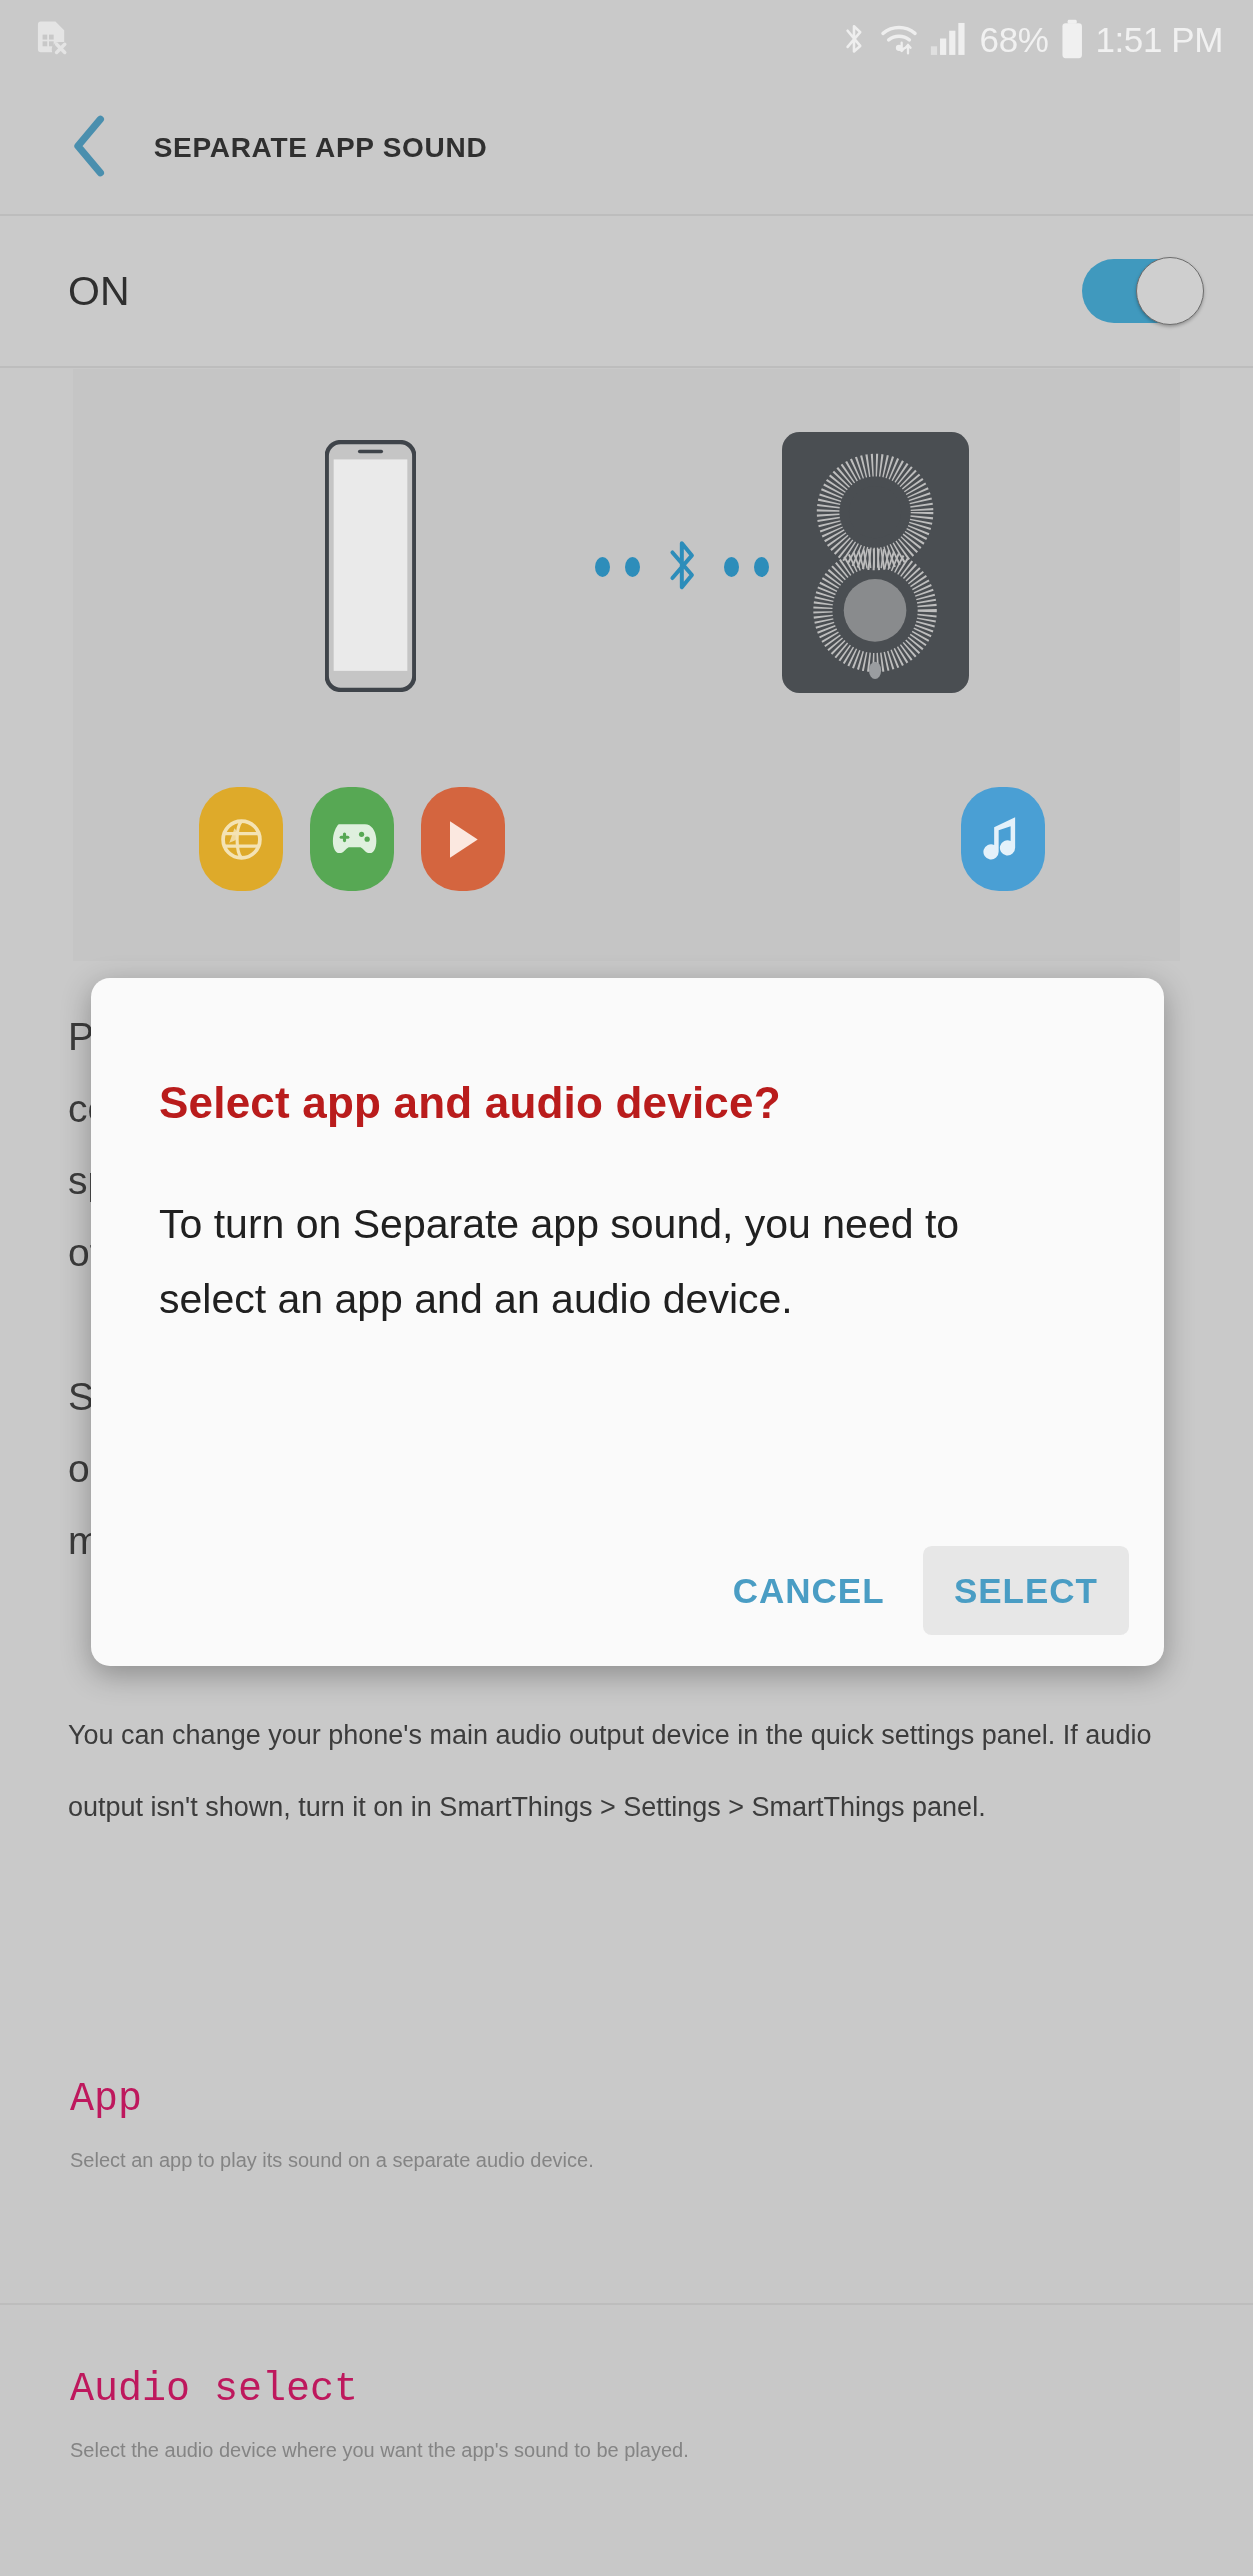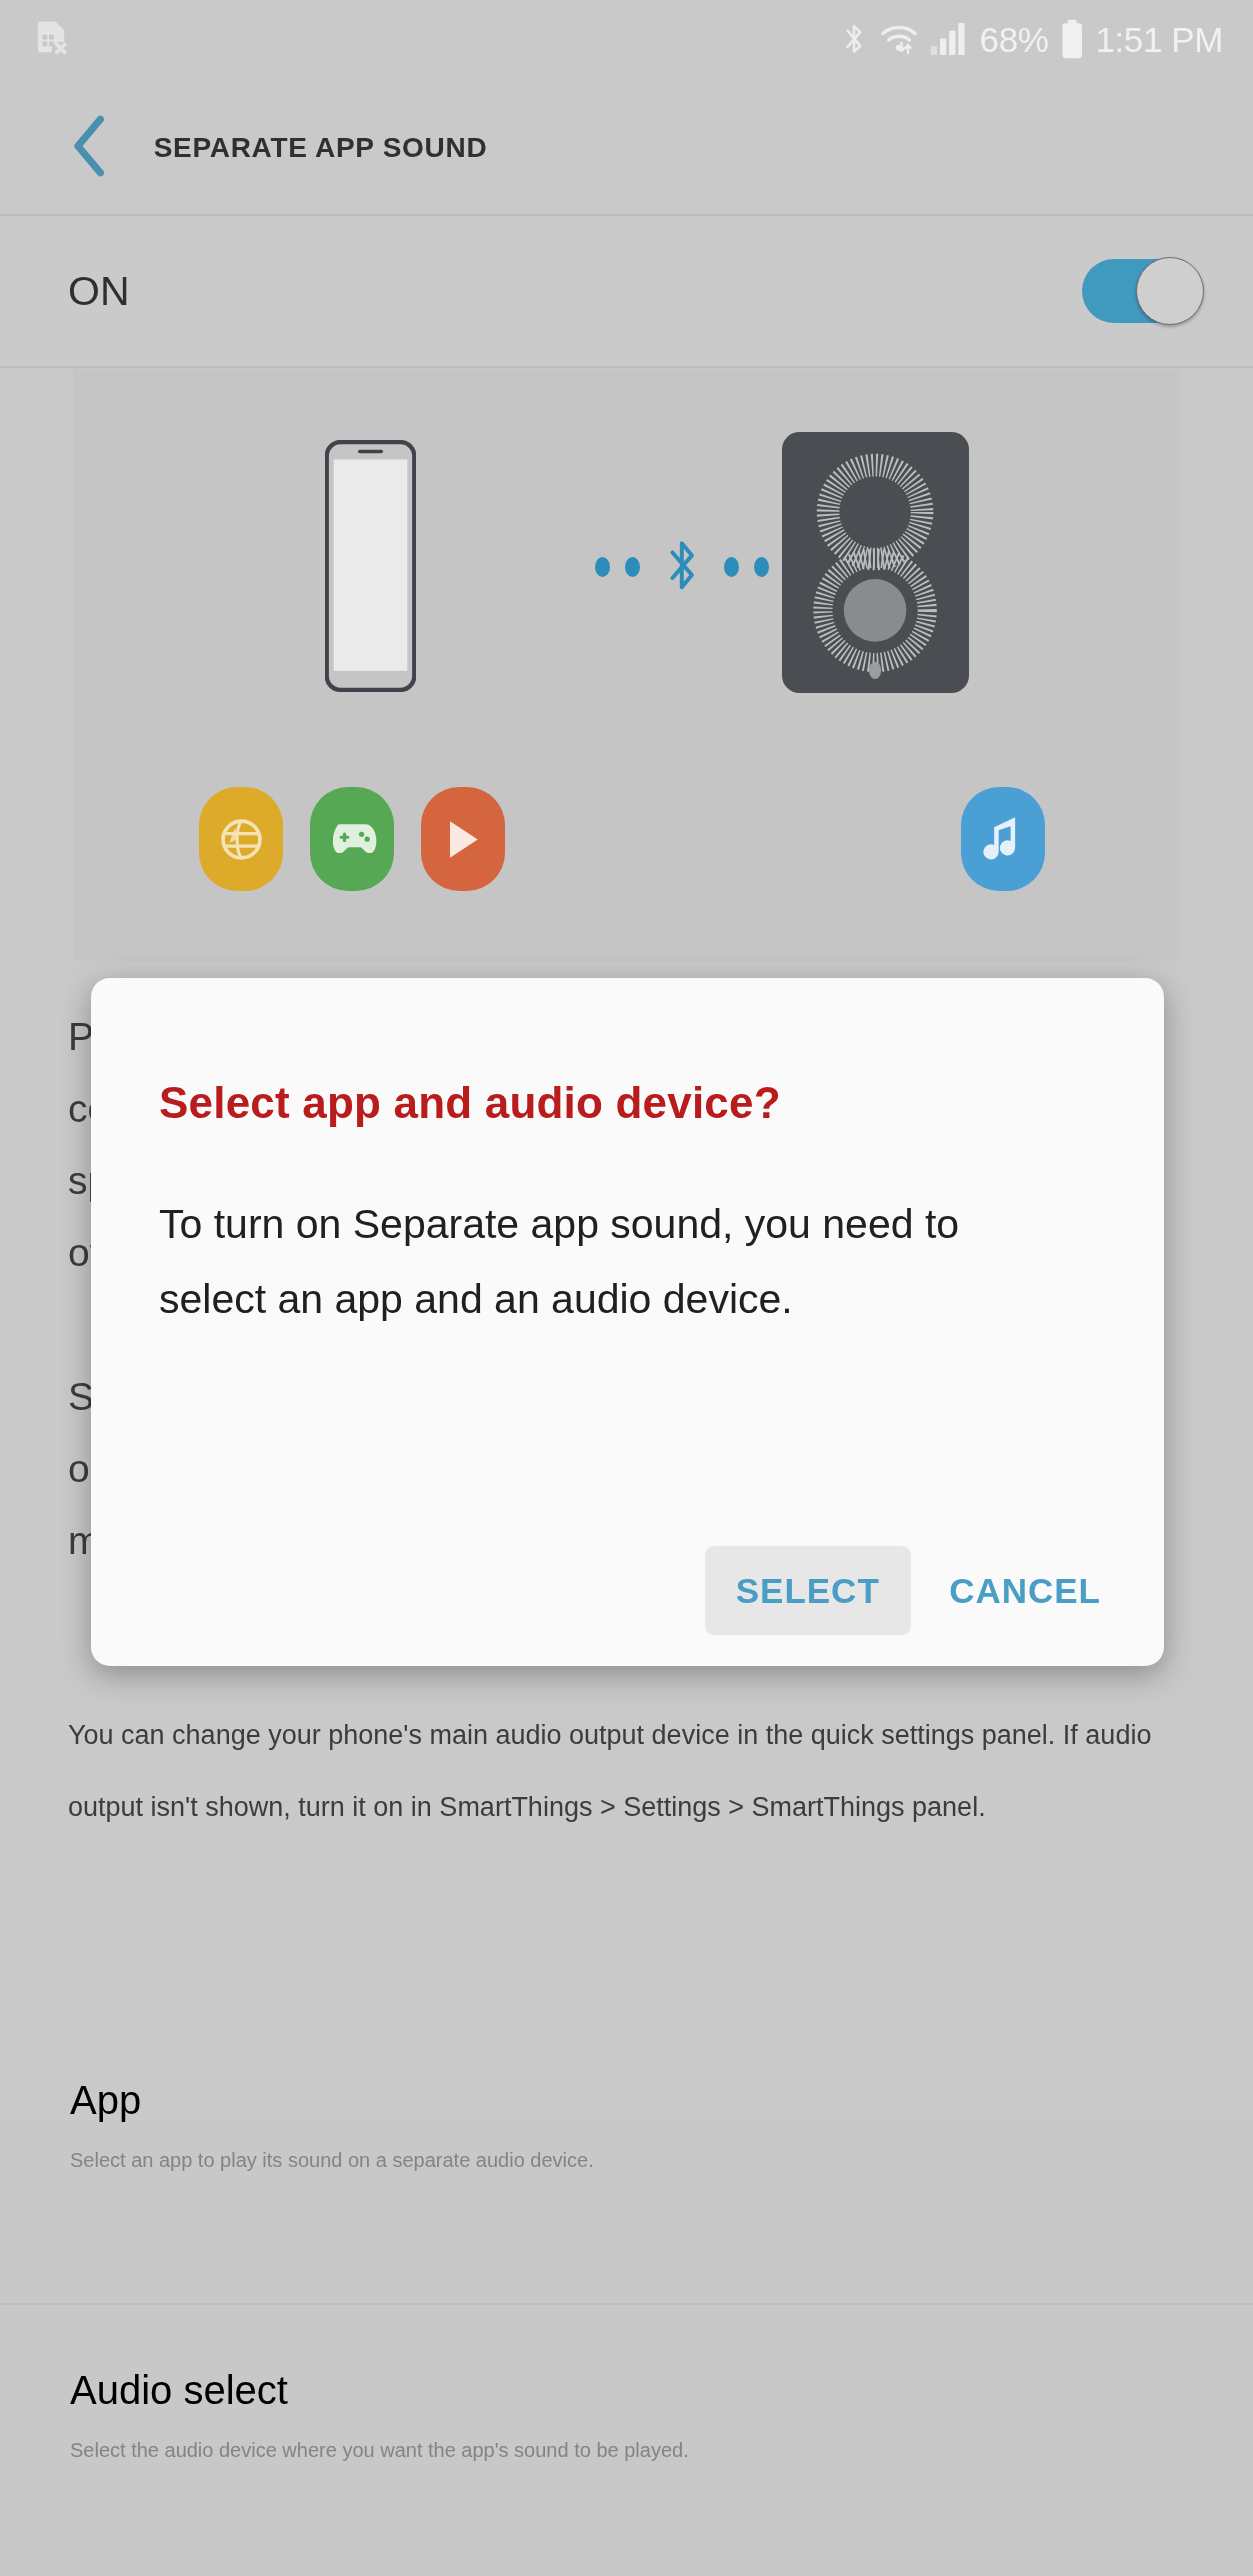--- a/index.html
+++ b/index.html
@@ -93,21 +93,21 @@
   .body-copy {
     position:absolute; top:1699px; left:68px; width:1149px;
     font-size:27px; line-height:72px; color:#3c3c3c;
   }
 
   
   .setting {
     position:absolute; left:0; width:1253px; padding:0 70px;
     cursor:pointer;
   }
-  .setting-title { font-size:40px; color:#000000; line-height:54px; }
+  .setting-title { font-size:40px; color:#be185d; line-height:54px;font-family:Liberation Mono, monospace; }
   .setting-sub { font-size:20px; color:#848484; line-height:52px; margin-top:7px; }
 
   
   .scrim {
     position:absolute; inset:0; background:rgba(0,0,0,0.0);
   }
   .dialog {
     position:absolute; left:91px; top:978px; width:1073px; height:688px;
     background:#fafafa; border-radius:19px;
     box-shadow:0 8.7px 30px rgba(0,0,0,0.30);
@@ -290,20 +290,20 @@
   <div class="setting" style="top:2363px;">
     <div class="setting-title">Audio select</div>
     <div class="setting-sub">Select the audio device where you want the app's sound to be played.</div>
   </div>
 
   <div class="scrim">
     <div class="dialog">
       <div class="dlg-title">Select app and audio device?</div>
       <div class="dlg-msg">To turn on Separate app sound, you need to select an app and an audio device.</div>
       <div class="dlg-actions">
+        <button class="dlg-btn">CANCEL</button>
         <button class="dlg-btn highlight">SELECT</button>
-        <button class="dlg-btn">CANCEL</button>
       </div>
     </div>
   </div>
 
 </div>
 
 
 </body></html>

